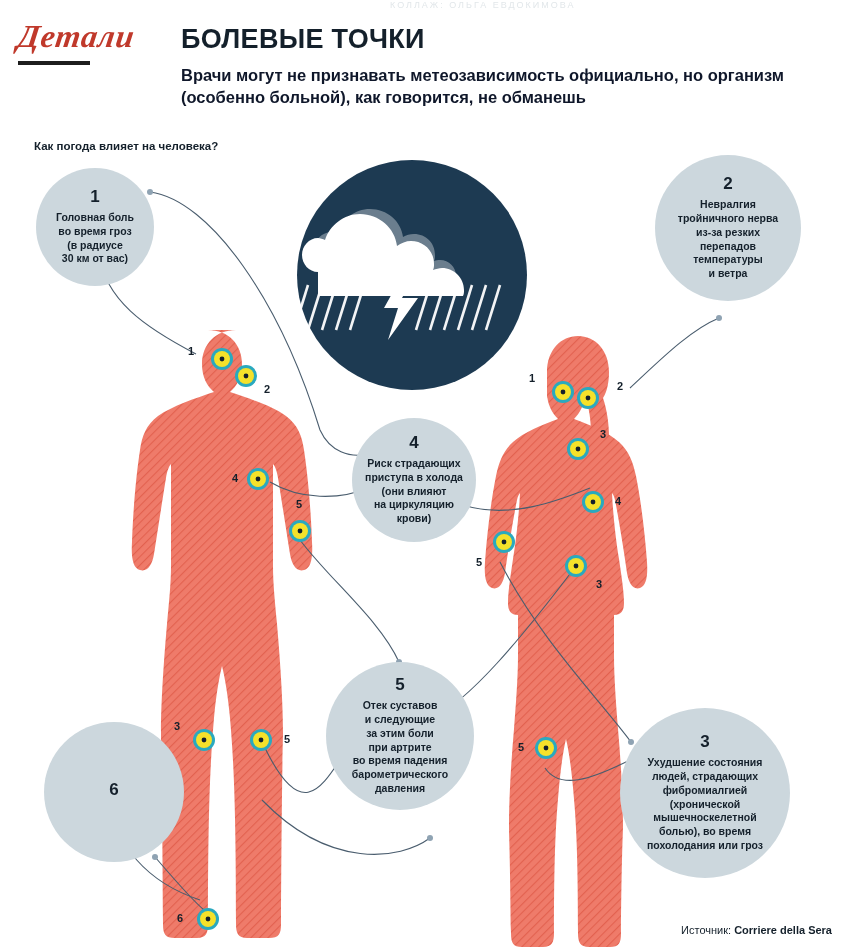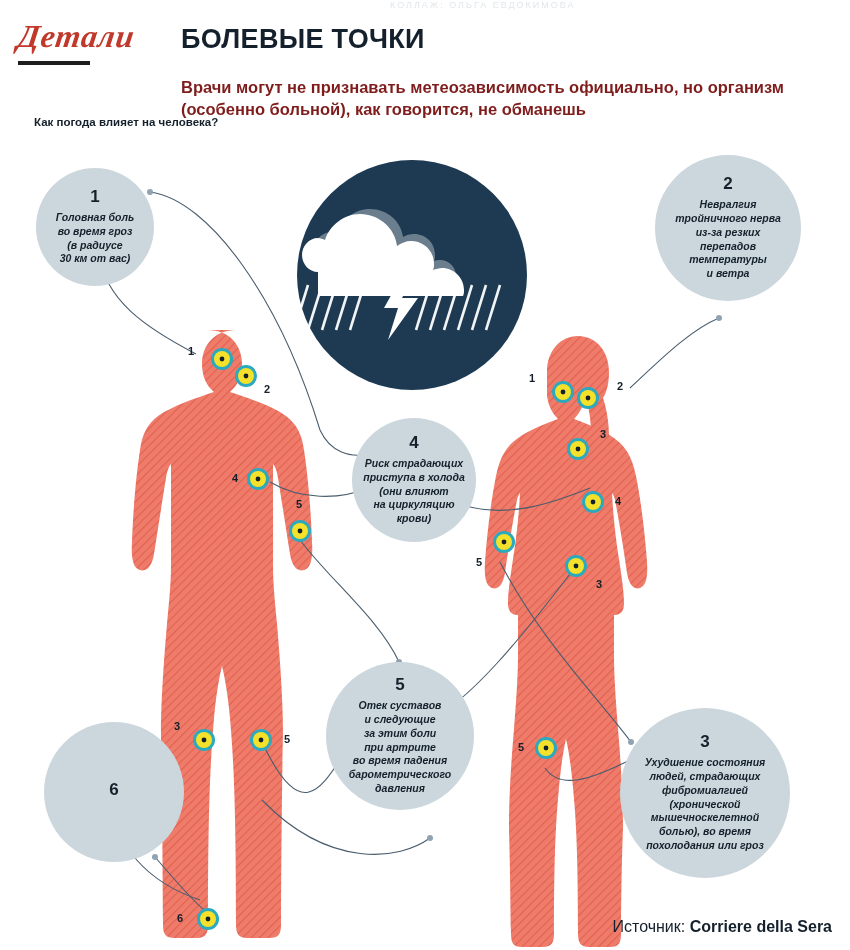--- a/index.html
+++ b/index.html
@@ -48,31 +48,31 @@
     top: 24px;
     font-size: 27px;
     font-weight: bold;
     color: #14202b;
     letter-spacing: 0.3px;
     text-align: right;
   }
   .head-sub {
     position: absolute;
     left: 181px;
-    top: 76px;
+    top: 64px;
     width: 650px;
     font-size: 16.5px;
     font-weight: bold;
     line-height: 1.35;
-    color: #7f1d1d;
+    color: #0f172a;
   }
   .head-question {
     position: absolute;
     left: 34px;
-    top: 116px;
+    top: 140px;
     font-size: 11.5px;
     font-weight: bold;
     color: #14202b;
   }
   .top-faint {
     position: absolute;
     left: 390px;
     top: 0px;
     font-size: 9px;
     color: #e2e7ea;
@@ -107,28 +107,27 @@
     color: #14202b;
     line-height: 1;
     margin-bottom: 6px;
   }
   .bubble .txt {
     font-size: 10.5px;
     font-weight: bold;
     line-height: 1.32;
     padding: 0 10px;
     white-space: pre-line;
-    font-style: italic;
   }
 
   .source {
     position: absolute;
     right: 18px;
     bottom: 14px;
-    font-size: 16px;
+    font-size: 11px;
     color: #14202b;
   }
   .source b { font-weight: bold; }
 
   .pt-label {
     position: absolute;
     font-size: 11px;
     font-weight: bold;
     color: #14202b;
   }

